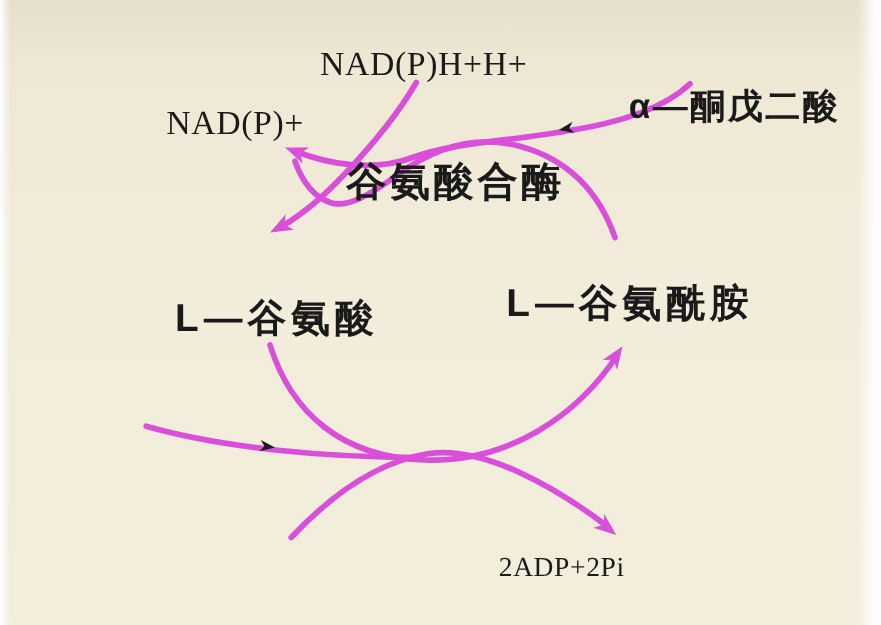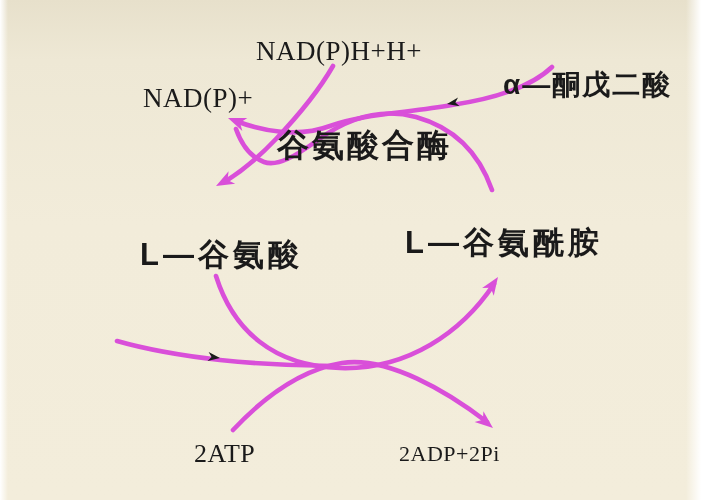--- a/index.html
+++ b/index.html
@@ -52,27 +52,26 @@
     <g fill="#1b1b1b" stroke="none">
       <path d="M0,0 L-12,-4.5 L-8.5,0 L-12,4.5 Z" transform="translate(447,104) rotate(170)"></path>
       <path d="M0,0 L-12,-4.5 L-8.5,0 L-12,4.5 Z" transform="translate(220,358) rotate(7)"></path>
     </g>
   </svg>
 
   <div class="lbl latin" style="left:256px;top:37px;">NAD(P)H+H+</div>
 
   <div class="lbl cjk alpha" style="left:503px;top:39px;margin-top:31px;">α—酮戊二酸</div>
 
-  <div class="lbl latin" style="left:143px;top:84px;">NAD(P)+</div>
+  <div class="lbl latin" style="left:133px;top:84px;">NAD(P)+</div>
 
   <div class="lbl cjk enzyme" style="left:277px;top:129px;">谷氨酸合酶</div>
 
   <div class="lbl cjk compound" style="left:140px;top:227px;margin-top:12px;">L—谷氨酸</div>
 
   <div class="lbl cjk compound" style="left:405px;top:227px;">L—谷氨酰胺</div>
 
 
 
-  <div class="lbl latin" style="left:194px;top:440px;font-size:26px;">2ATP</div>
 
   <div class="lbl latin" style="left:399px;top:442px;font-size:22px;">2ADP+2Pi</div>
 
 </div>
 
 </body></html>

